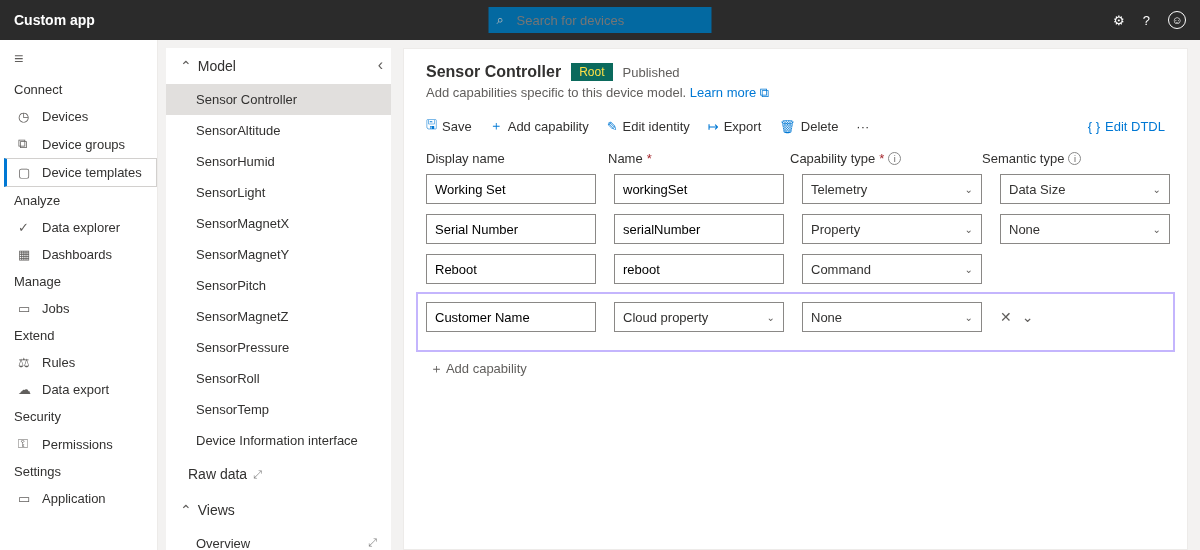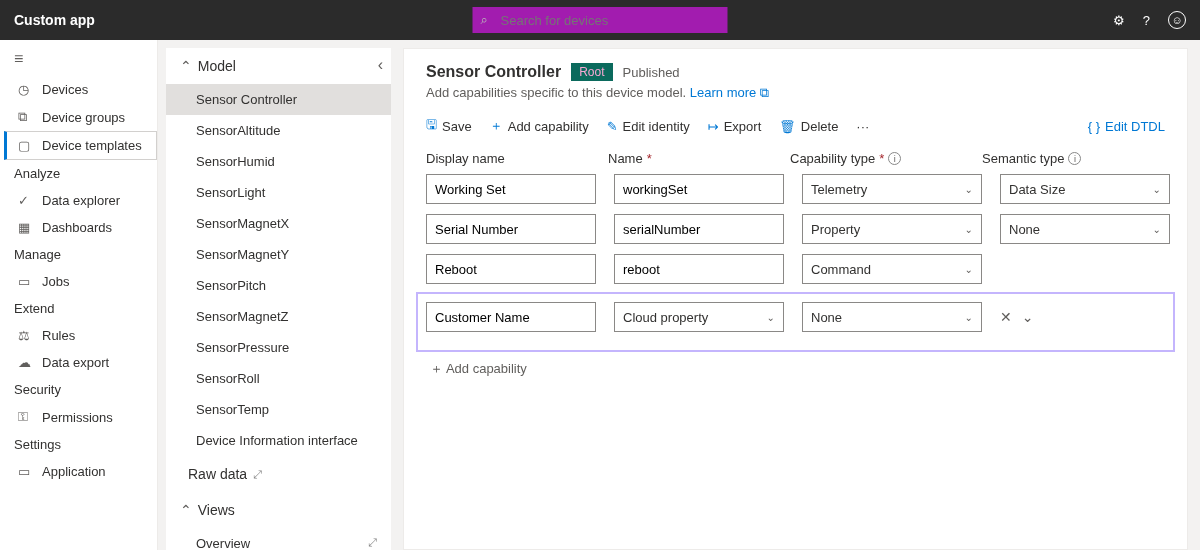--- a/index.html
+++ b/index.html
@@ -1,41 +1,41 @@
 <!DOCTYPE html>
 <html><head>
 <meta charset="utf-8">
 <style>
 *{box-sizing:border-box;margin:0;padding:0;font-family:"Segoe UI",Arial,sans-serif}
 body{background:#f3f2f1;color:#323130;font-size:13px;overflow:hidden}
 .topbar{background:#2b2b2b;color:#fff;height:40px;display:flex;align-items:center;padding:0 14px}
 .app-title{font-weight:600;font-size:14px}
 .search-wrap{margin-left:auto;margin-right:auto;position:absolute;left:50%;transform:translateX(-50%)}
-.search{background:#a21caf;border:none;color:#ccc;width:255px;height:26px;padding:0 10px 0 28px;font-size:13px}
+.search{background:#0369a1;border:none;color:#ccc;width:223px;height:26px;padding:0 10px 0 28px;font-size:13px}
 .search-wrap .sicon{position:absolute;left:8px;top:5px;color:#bbb;font-size:13px}
 .top-icons{margin-left:auto;display:flex;gap:18px;align-items:center;color:#fff}
 .top-icons span{cursor:pointer}
 .cont{display:flex;height:510px}
 .leftnav{width:158px;background:#fff;border-right:1px solid #edebe9;padding-top:6px}
 .ham{padding:4px 14px 8px;font-size:16px;color:#605e5c}
 .nav-section{font-size:13px;color:#323130;padding:6px 14px;font-weight:400}
 .nav-item{display:flex;align-items:center;gap:10px;padding:6px 14px 6px 18px;color:#323130;cursor:pointer}
 .nav-item.active{background:#fff;border:1px solid #d2d0ce;border-left:3px solid #0078d4;margin-left:4px;padding-left:11px}
 .nav-icon{width:14px;display:inline-block;color:#605e5c;font-size:13px}
 .midcol{width:225px;background:#fff;margin:8px 0 0 8px;position:relative}
 .collapse-btn{position:absolute;right:8px;top:8px;font-size:16px;color:#605e5c;cursor:pointer}
 .tree-group{display:flex;align-items:center;gap:6px;padding:10px 14px;font-size:14px;color:#323130;cursor:pointer}
 .tree-item{padding:8px 14px 8px 30px;font-size:13px;cursor:pointer;color:#323130}
 .tree-item.selected{background:#e1dfdd}
 .expand-ic{font-size:14px;color:#605e5c}
 .resize-ic{float:right;color:#888;font-size:11px}
 .maincol{flex:1;margin:8px 12px 0 12px;background:#fff;padding:14px 22px;border:1px solid #edebe9;overflow:auto}
 .hdr-row{display:flex;align-items:center;gap:10px}
 .hdr-title{font-weight:600;font-size:16px}
-.badge{background:#0b6a5d;color:#f9a8d4;padding:2px 8px;font-size:12px}
+.badge{background:#0b6a5d;color:#fde047;padding:2px 8px;font-size:12px}
 .pub{color:#605e5c;font-size:13px}
 .subhdr{color:#605e5c;font-size:13px;margin-top:4px}
 .subhdr a{color:#0078d4;text-decoration:none}
 .toolbar{display:flex;align-items:center;gap:18px;margin-top:14px;padding-bottom:10px;font-size:13px}
 .tbtn{display:flex;align-items:center;gap:5px;color:#323130;cursor:pointer}
 .tbtn .ti{color:#0078d4}
 .edit-dtdl{margin-left:auto;color:#0078d4}
 .columns{display:grid;grid-template-columns:170px 170px 180px 170px 50px;gap:12px;margin-top:4px;font-size:13px;color:#323130}
 .col-hdr{font-weight:400;display:flex;align-items:center;gap:4px}
 .req{color:#a4262c}
@@ -62,20 +62,21 @@
   <div class="top-icons">
     <span>⚙</span>
     <span>?</span>
     <span style="border:1px solid #fff;border-radius:50%;width:18px;height:18px;display:inline-flex;align-items:center;justify-content:center;font-size:11px">☺</span>
   </div>
 </div>
 
 <div class="cont">
   <div class="leftnav">
     <div class="ham">≡</div>
+    <div class="nav-section">Connect</div>
     <div class="nav-item">
         <span class="nav-icon">◷</span>
         <span>Devices</span>
       </div>
     <div class="nav-item">
         <span class="nav-icon">⧉</span>
         <span>Device groups</span>
       </div>
     <div class="nav-item active">
         <span class="nav-icon">▢</span>

